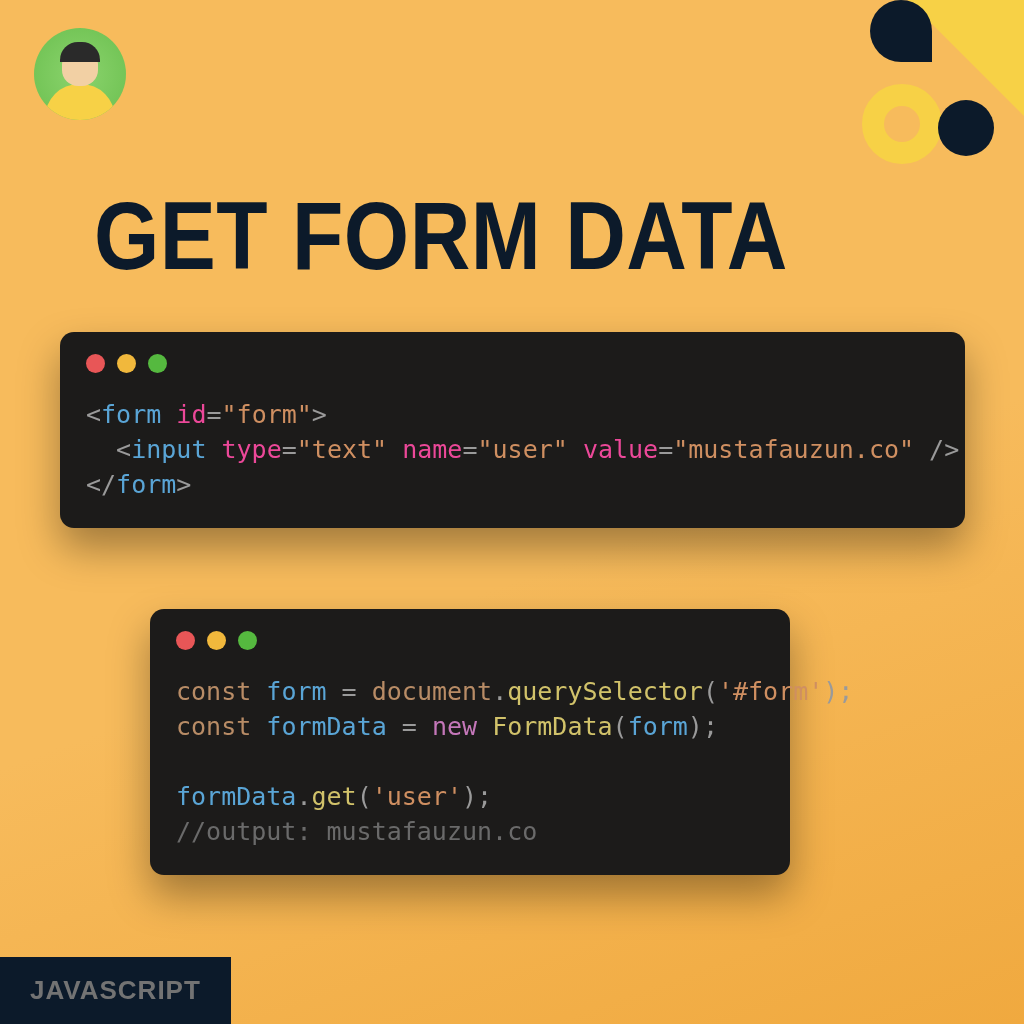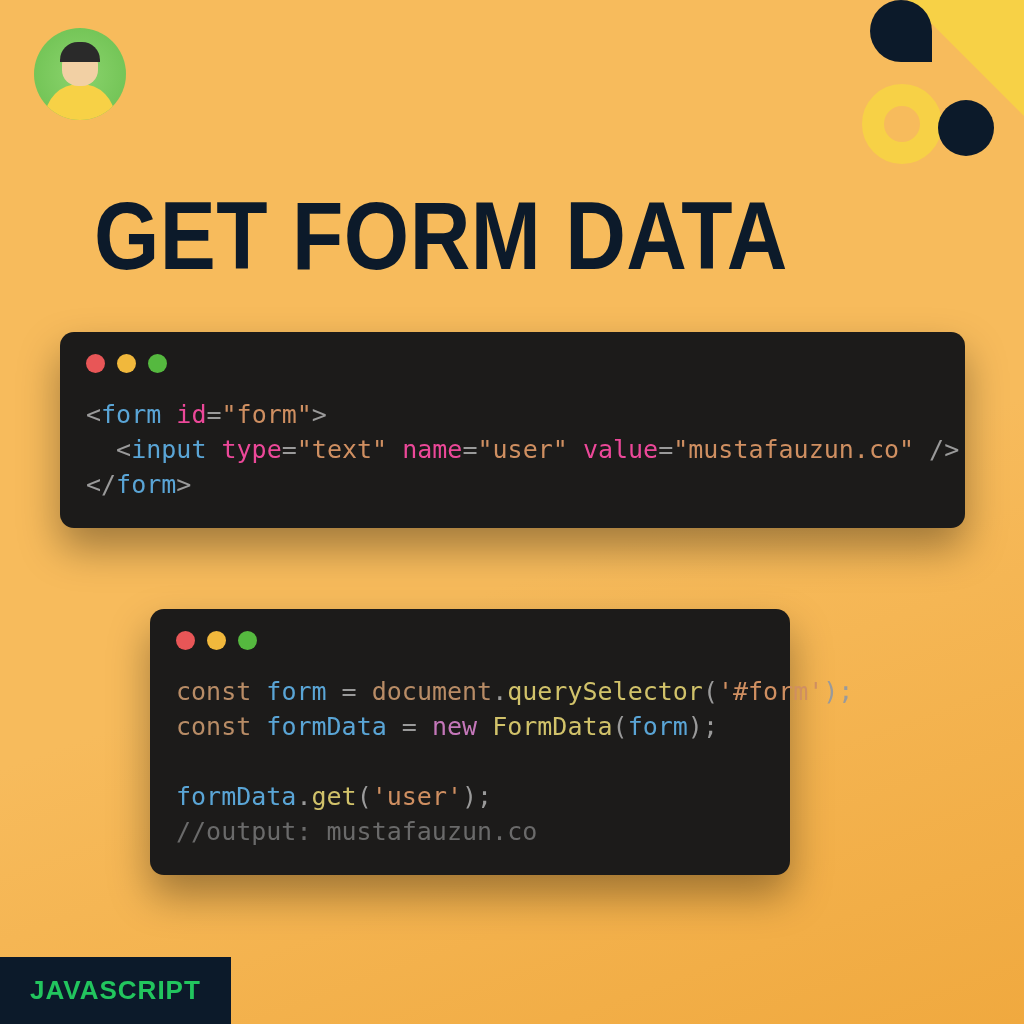--- a/index.html
+++ b/index.html
@@ -96,21 +96,21 @@
   .punct { color: #9a9a9a; }   
   .kw    { color: #c477b9; }   
   .fn    { color: #d1c26a; }   
   .obj   { color: #b88c66; }   
   .cmt   { color: #6a6a6a; }   
   .const { color: #b88c66; }
 
   
   .tag-chip {
     position: absolute; bottom: 0; left: 0;
-    background: #0c1a2a; color: #22c55e;
+    background: #0c1a2a; color: #737373;
     padding: 18px 30px; font-weight: 900; font-size: 26px;
     letter-spacing: 1px;
     font-family: "Arial Black", Arial, sans-serif;
   }
 </style>
 </head>
 <body>
 
 <div class="header">
   <div class="avatar">

